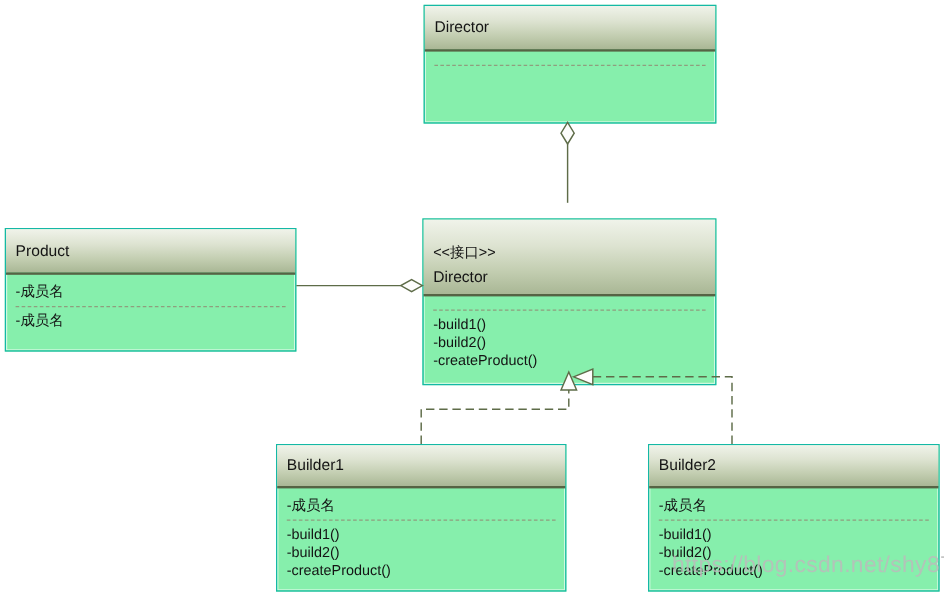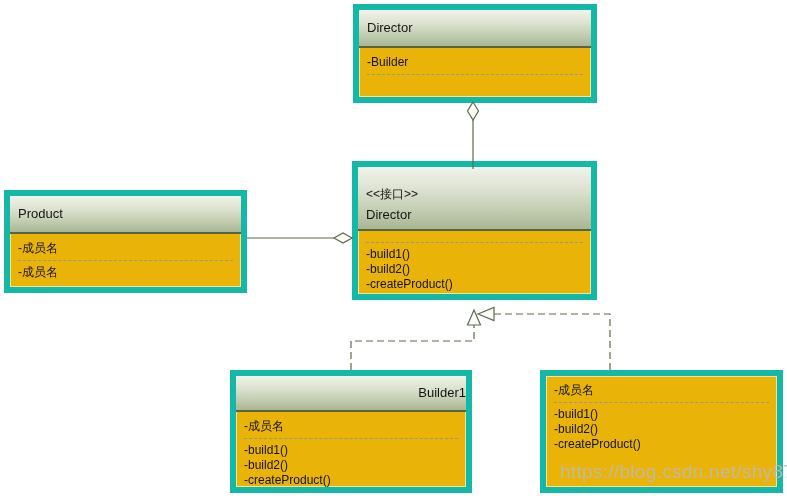--- a/index.html
+++ b/index.html
@@ -11,48 +11,48 @@
     overflow:hidden;
   }
   .connectors{position:absolute;left:0;top:0;width:787px;height:496px;z-index:4;pointer-events:none;}
   .connectors line,.connectors polyline{stroke:#5e6c48;stroke-width:1.2;fill:none;}
   .connectors .dashed{stroke-dasharray:7 4;}
   .connectors .openshape{fill:#fdfdfc;stroke:#5e6c48;stroke-width:1.2;}
 
   .uml-class{
     position:absolute;
     box-sizing:border-box;
-    border:6px solid #14b8a6;
-    background:#eab308;
+    border:1px solid #14b8a6;
+    background:#86efac;
     box-shadow:inset 0 0 0 1px rgba(255,255,255,.6);
     display:flex;flex-direction:column;
     z-index:2;
     color:#141414;
   }
   .uml-head{
     flex:0 0 auto;
     background:linear-gradient(to bottom,#f0f3ea 0%,#dde3d1 35%,#c2cdb0 70%,#a9b795 100%);
     border-bottom:2px solid #566344;
     padding:0 0 0 8px;
     display:flex;flex-direction:column;justify-content:center;
   }
   .uml-title{font-size:13px;line-height:16px;}
   .uml-stereotype{font-size:12px;line-height:15px;margin-bottom:5px;}
   .uml-body{flex:1 1 auto;padding:7px 6px 4px 8px;font-size:12px;}
   .uml-row{line-height:15px;white-space:nowrap;}
   .uml-sep{border-top:1px dashed #8f9e7e;margin:4px 2px 4px 0;height:0;}
 
   #director {left:353px;top:4px;  width:244px;height:99px;}
   #director .uml-head{height:36px;}
-  #builder  {left:352px;top:161px;width:245px;height:139px;}
+  #builder  {left:352px;top:182px;width:245px;height:139px;}
   #builder .uml-head{height:56px;justify-content:flex-end;padding-bottom:6px;}
   #product  {left:4px;  top:190px;width:243px;height:103px;}
   #product .uml-head{height:36px;}
   #builder1 {left:230px;top:370px;width:242px;height:123px;}
-  #builder1 .uml-head{height:34px;text-align:right;}
+  #builder1 .uml-head{height:34px;}
   #builder2 {left:540px;top:370px;width:243px;height:123px;}
   #builder2 .uml-head{height:34px;}
 
   .watermark{
     position:absolute;left:560px;top:461px;z-index:6;
     font-size:19px;letter-spacing:.3px;
     color:rgba(187,187,187,.85);
     pointer-events:none;white-space:nowrap;
   }
 </style>
@@ -74,21 +74,20 @@
 
     <polyline class="dashed" points="610,370 610,314 494,314"></polyline>
     <polygon class="openshape" points="478,314 494,307.5 494,320.5"></polygon>
   </svg>
 
   <div class="uml-class" id="director">
     <div class="uml-head">
       <div class="uml-title">Director</div>
     </div>
     <div class="uml-body">
-      <div class="uml-row">-Builder</div>
       <div class="uml-sep"></div>
     </div>
   </div>
 
   <div class="uml-class" id="builder">
     <div class="uml-head">
       <div class="uml-stereotype">&lt;&lt;接口&gt;&gt;</div>
       <div class="uml-title">Director</div>
     </div>
     <div class="uml-body">
@@ -117,20 +116,23 @@
     <div class="uml-body">
       <div class="uml-row">-成员名</div>
       <div class="uml-sep"></div>
       <div class="uml-row">-build1()</div>
       <div class="uml-row">-build2()</div>
       <div class="uml-row">-createProduct()</div>
     </div>
   </div>
 
   <div class="uml-class" id="builder2">
+    <div class="uml-head">
+      <div class="uml-title">Builder2</div>
+    </div>
     <div class="uml-body">
       <div class="uml-row">-成员名</div>
       <div class="uml-sep"></div>
       <div class="uml-row">-build1()</div>
       <div class="uml-row">-build2()</div>
       <div class="uml-row">-createProduct()</div>
     </div>
   </div>
 
   <div class="watermark">https://blog.csdn.net/shy871</div>

